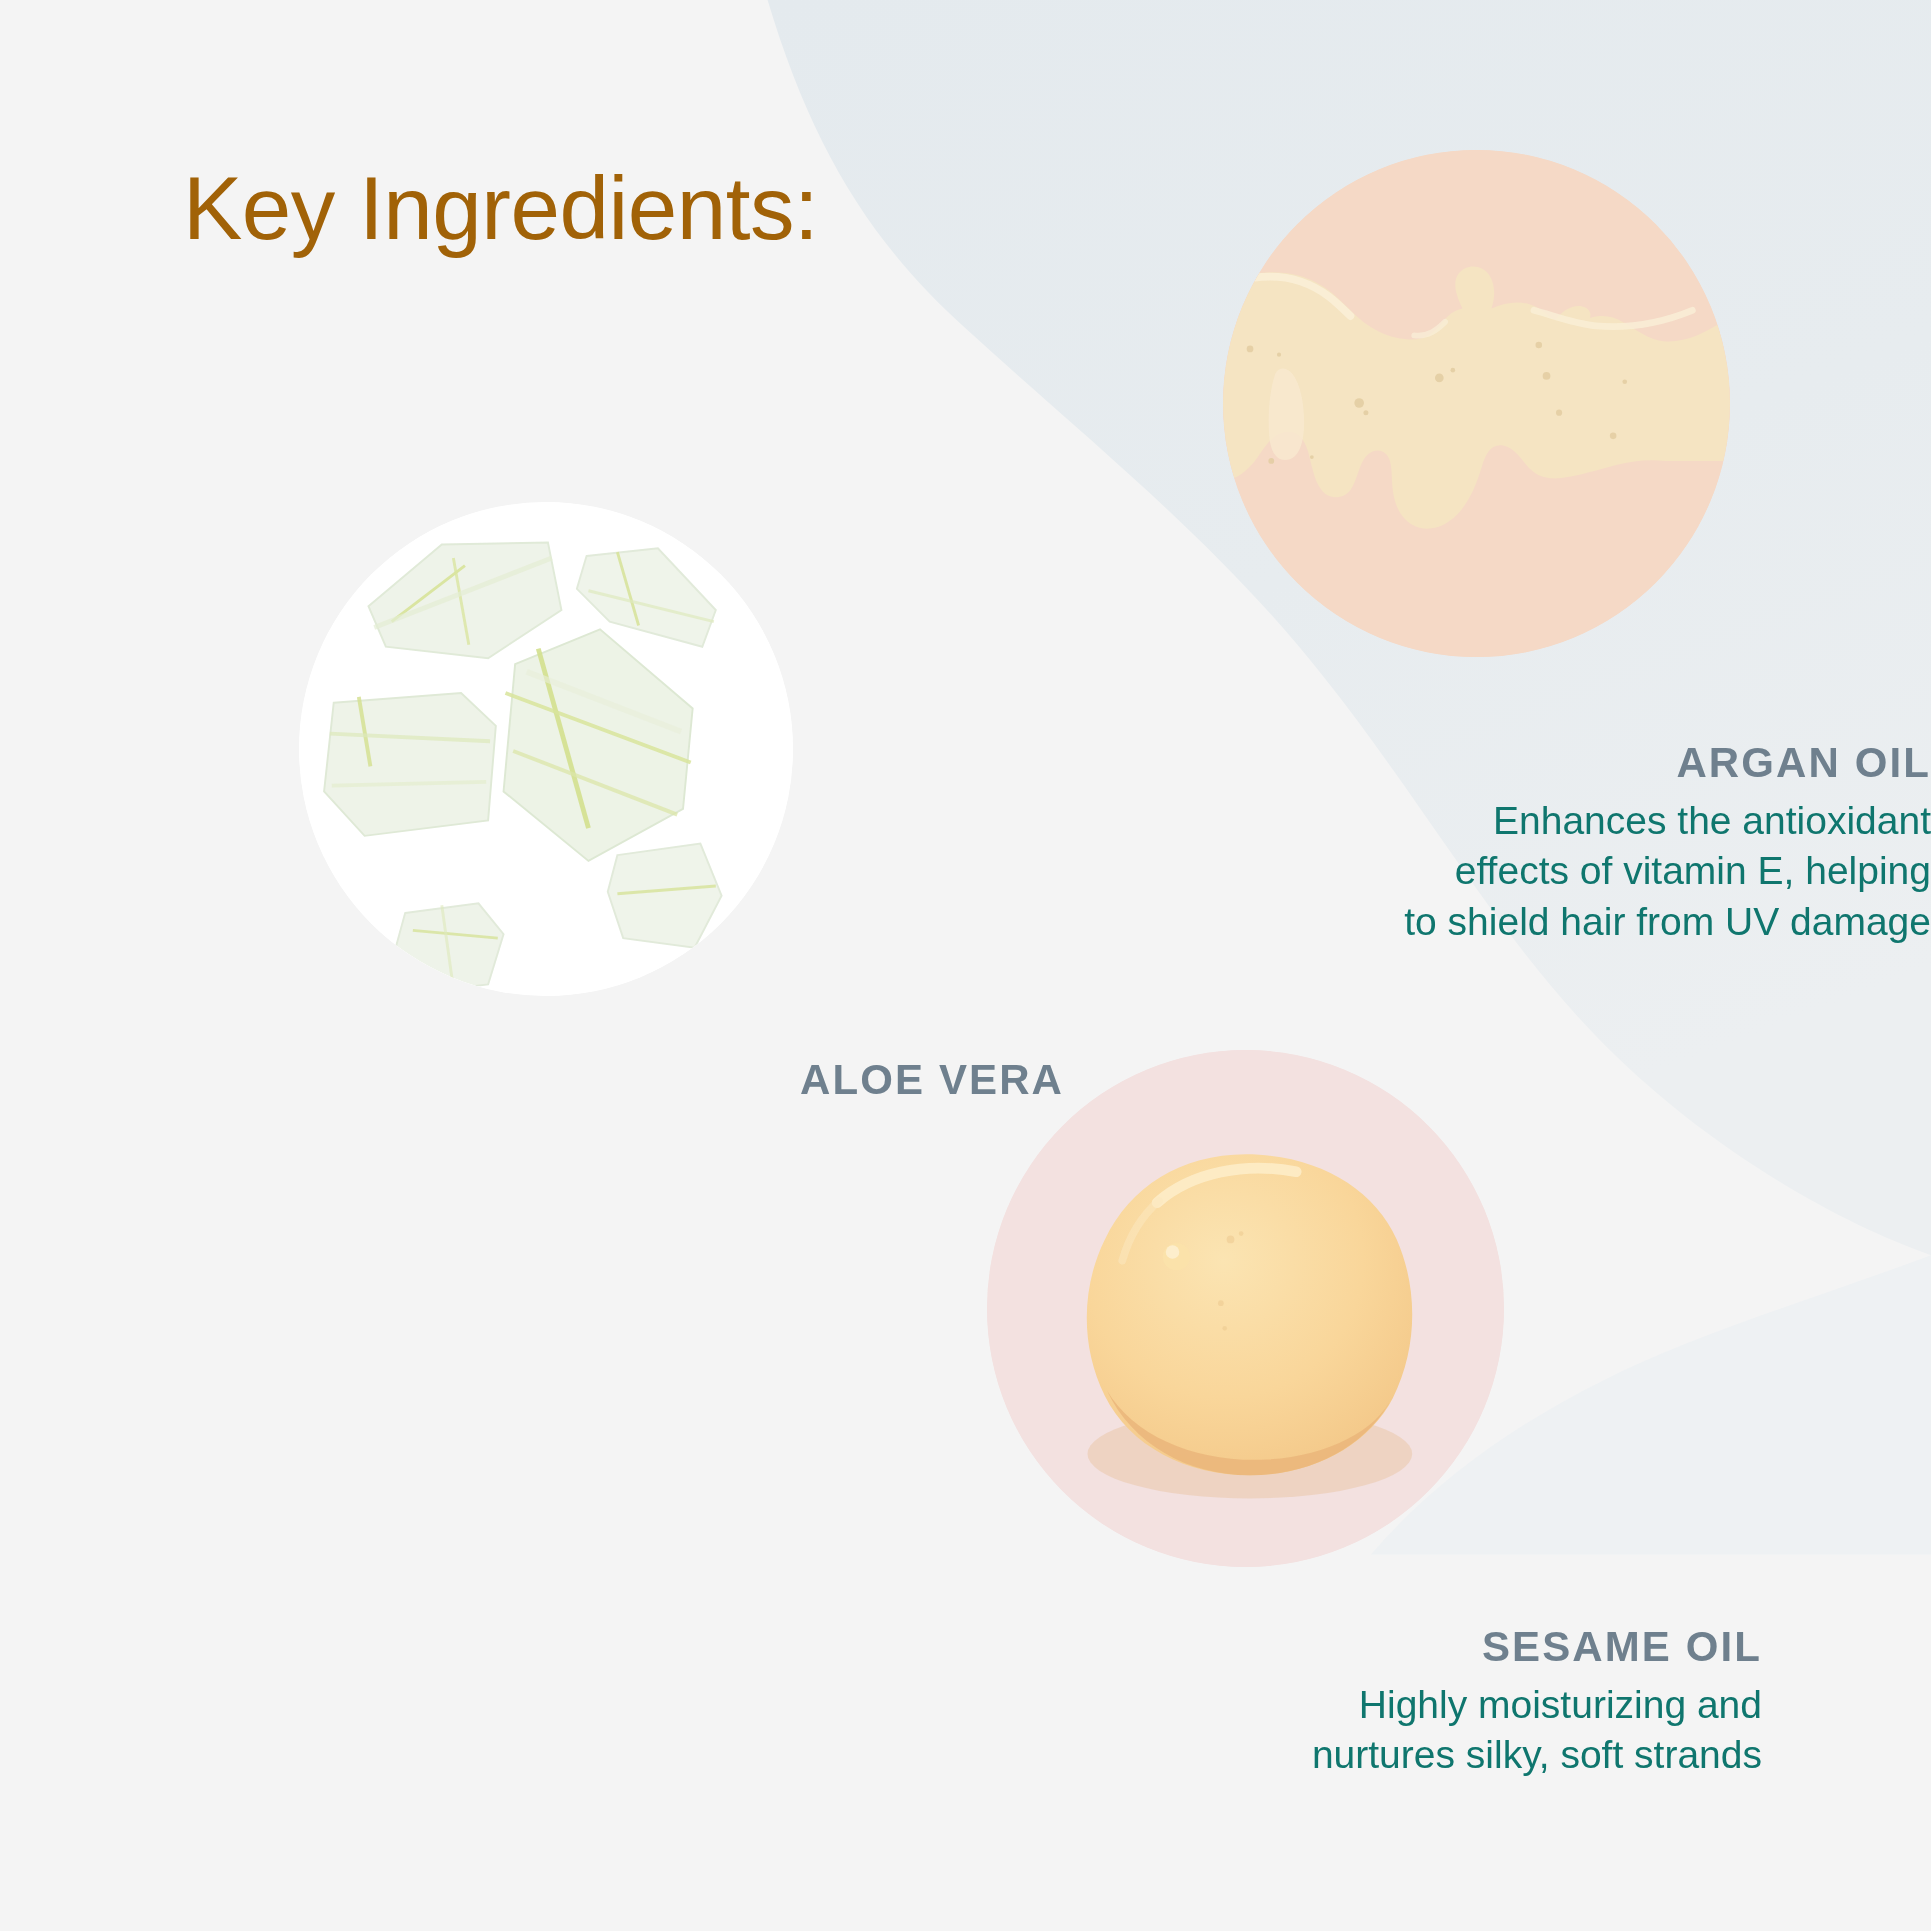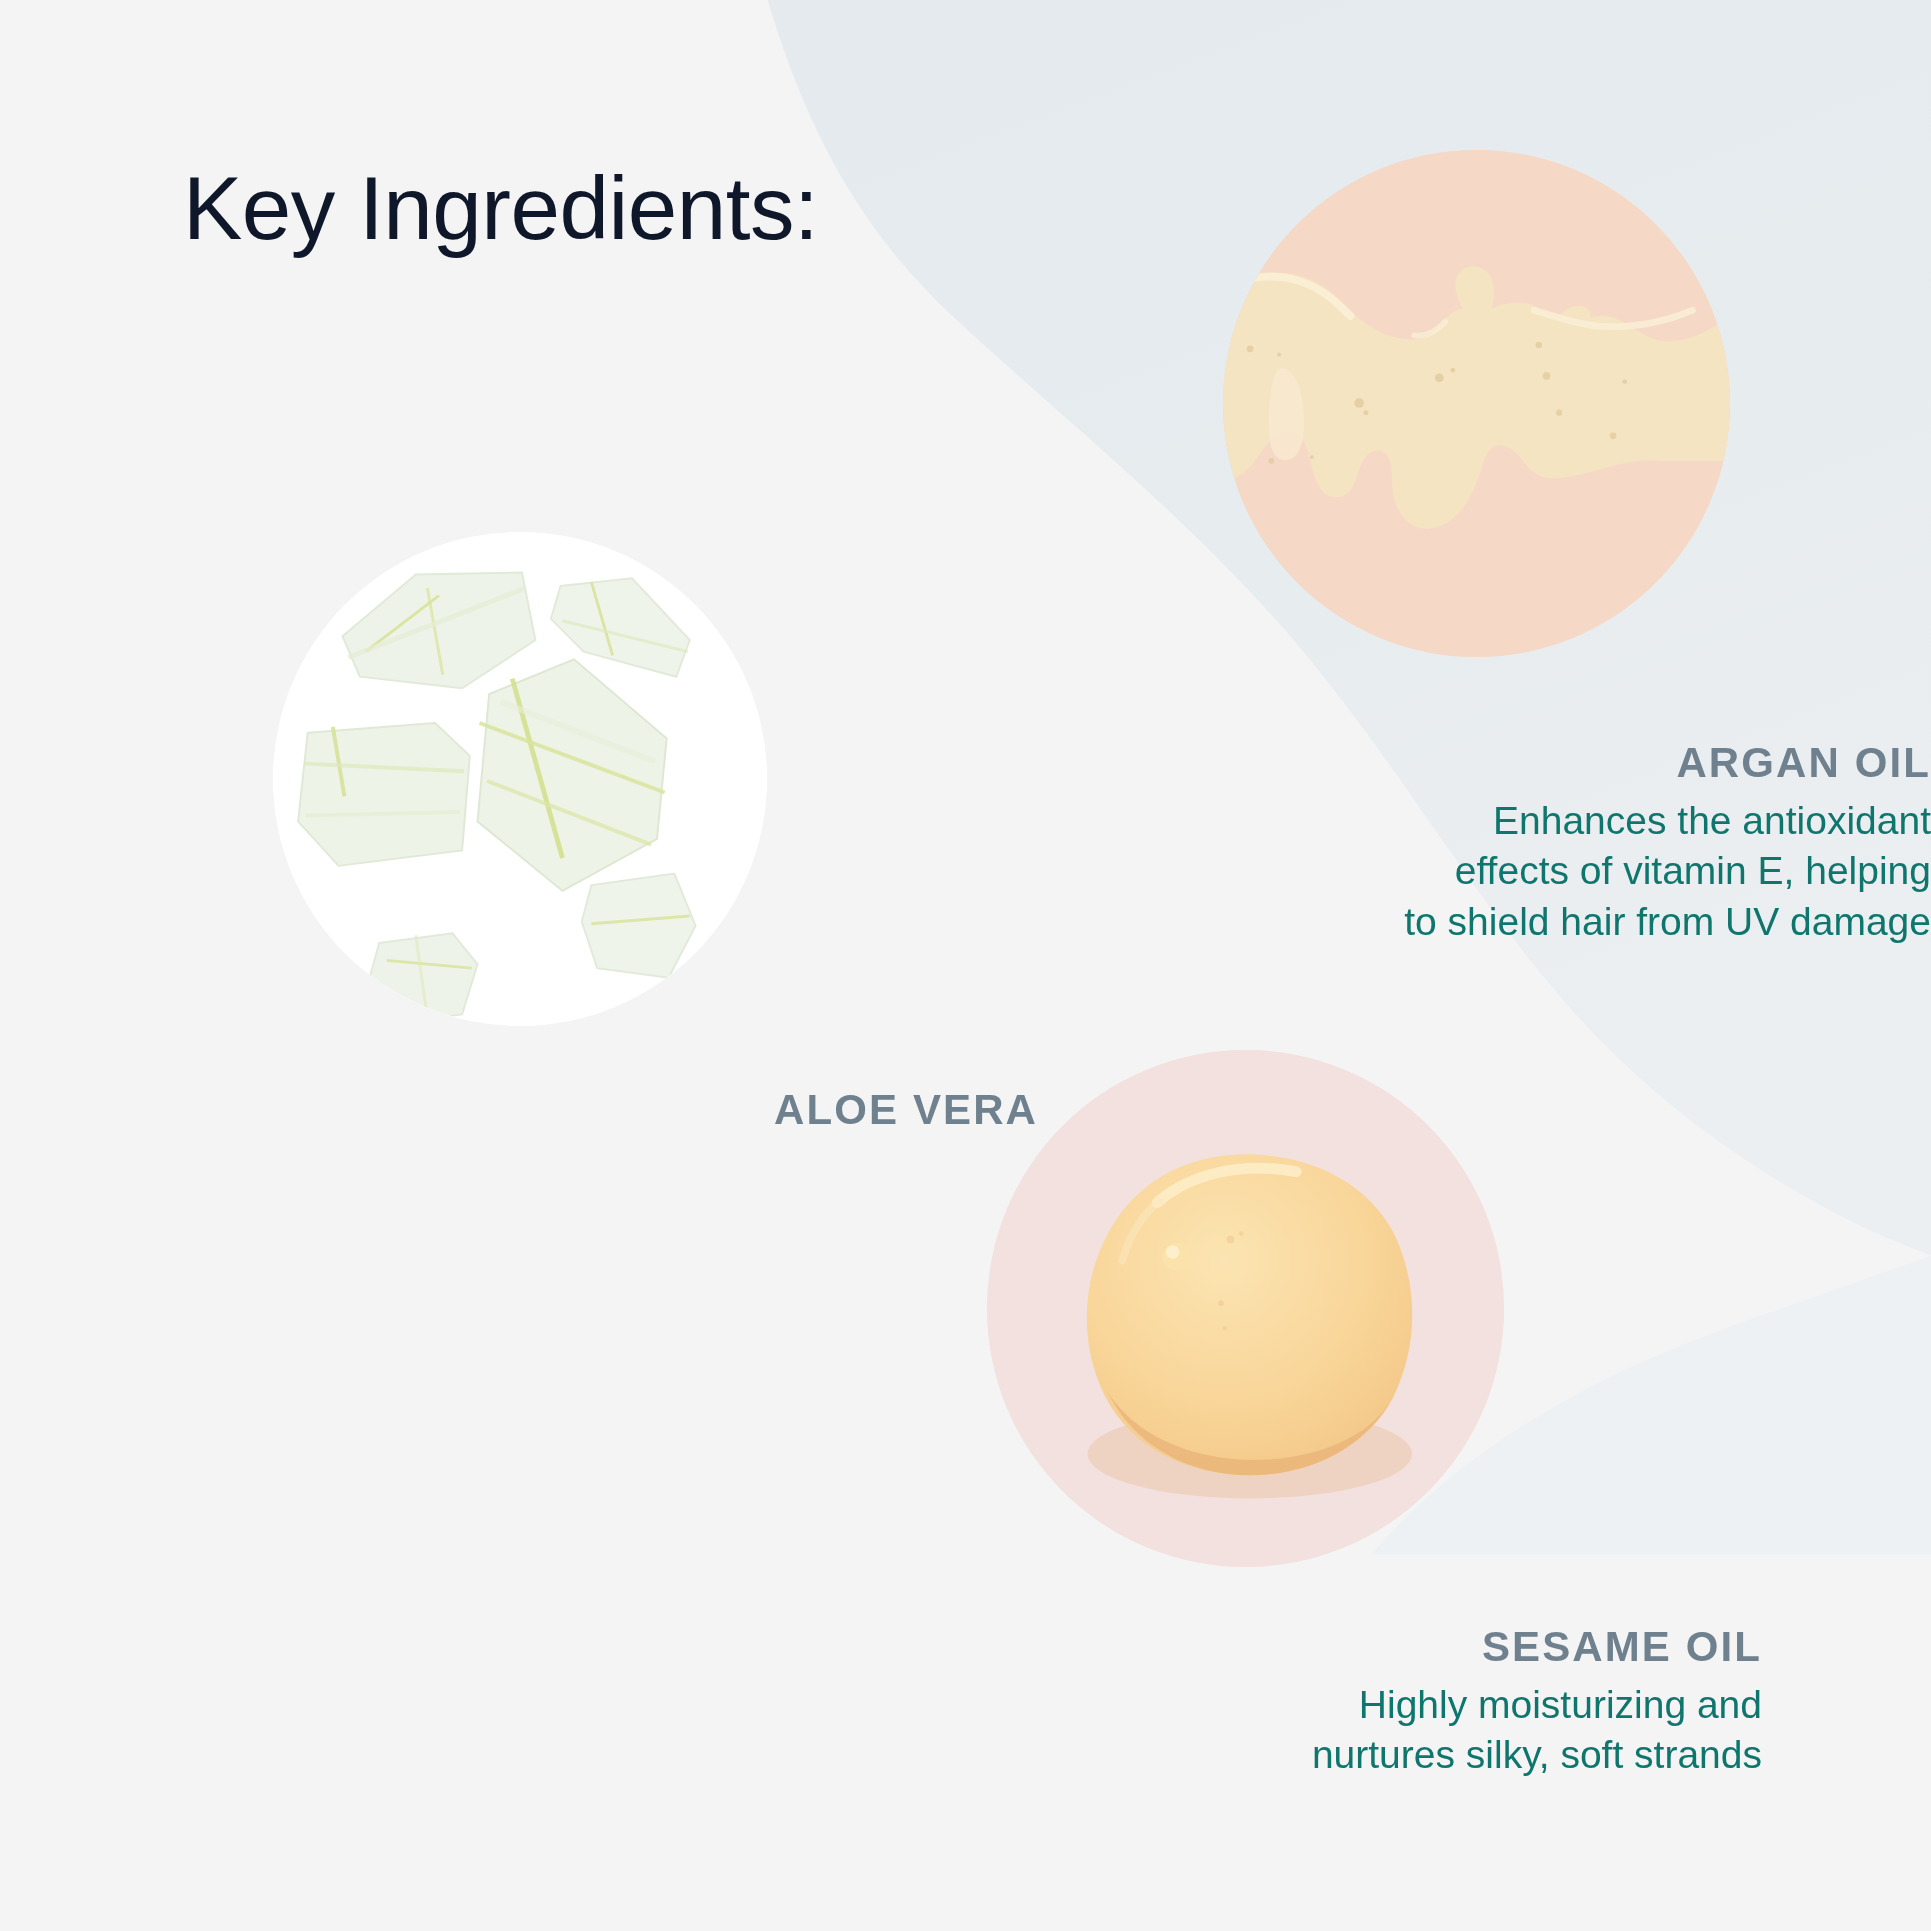--- a/index.html
+++ b/index.html
@@ -24,21 +24,21 @@
   }
 
   
   #page-title {
     position:absolute;
     left:183px; top:162px;
     z-index:5;
     font-size:89px;
     font-weight:300;
     letter-spacing:-0.5px;
-    color:#0f172a;
+    color:#a16207;
     line-height:1.05;
     white-space:nowrap;
   }
 
   
   .ingredient { position:absolute; z-index:4; }
 
   .swatch {
     border-radius:50%;
     overflow:hidden;
@@ -58,21 +58,21 @@
 
   .caption .desc {
     margin-top:9.7px;
     font-size:39px;
     font-weight:400;
     color:#0f766e;
     line-height:1.30;
   }
 
   
-  #ingredient-aloe { left:0px; top:532px; width:1038px; }
+  #ingredient-aloe { left:0px; top:502px; width:1038px;padding-left:26px; }
   #ingredient-aloe .swatch {
     width:494px; height:494px;
     margin-left:273px;
     background:#ffffff;
   }
   #ingredient-aloe .caption { margin-top:60px; width:1038px; }
 
   
   #ingredient-argan { left:893px; top:150px; width:1038px; }
   #ingredient-argan .swatch {

